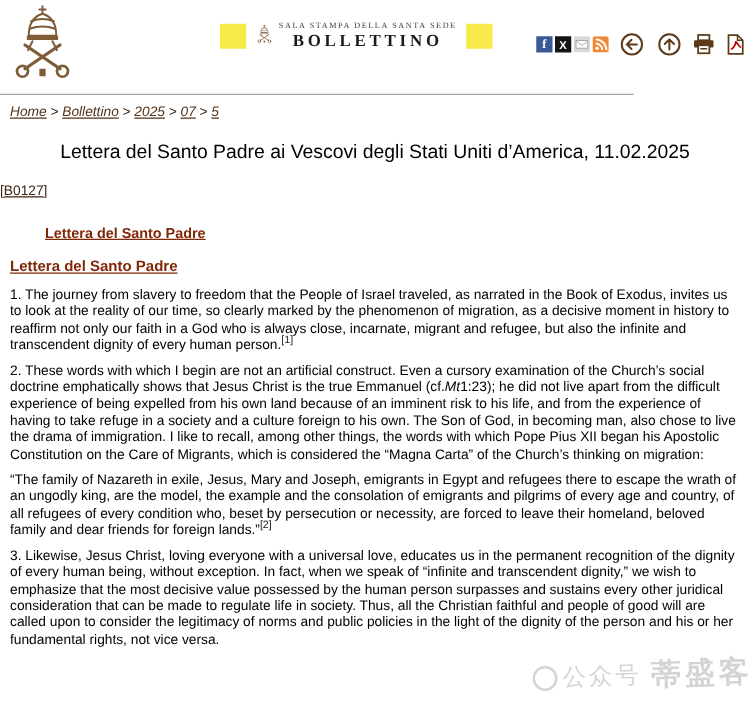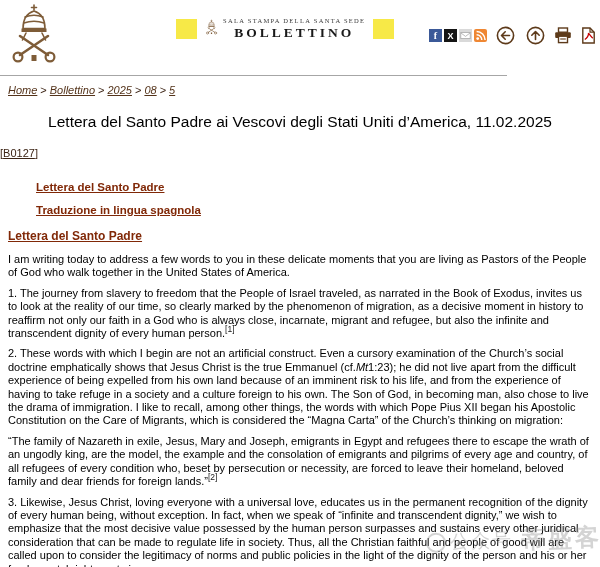--- a/index.html
+++ b/index.html
@@ -165,36 +165,34 @@
           <path d="M9 1 v4.2 h4.2" fill="none" stroke="#5d3a1a" stroke-width="1.2"></path>
           <path d="M3.8 12.5 c2.2-1.2 4.2-4.4 3.6-6.4 c2 2.2 3.2 4.4 4.4 5" fill="none" stroke="#c40000" stroke-width="1.3"></path>
         </svg>
     </span>
   </div>
 </div>
 
 <div class="rule"></div>
 
 <div class="breadcrumb">
-  <a>Home</a><span class="crumb-sep">&gt;</span><a>Bollettino</a><span class="crumb-sep">&gt;</span><a>2025</a><span class="crumb-sep">&gt;</span><a>08</a><span class="crumb-sep">&gt;</span><a>5</a>
+  <a>Home</a><span class="crumb-sep">&gt;</span><a>Bollettino</a><span class="crumb-sep">&gt;</span><a>2025</a><span class="crumb-sep">&gt;</span><a>07</a><span class="crumb-sep">&gt;</span><a>5</a>
 </div>
 
 <div class="doc-title">Lettera del Santo Padre ai Vescovi degli Stati Uniti d’America, 11.02.2025</div>
 
 <div class="doc-code"><span>[</span><a>B0127</a><span>]</span></div>
 
 <div class="doc-links">
   <div class="lnk-row"><a>Lettera del Santo Padre</a></div>
-  <div class="lnk-row"><a>Traduzione in lingua spagnola</a></div>
 </div>
 
 <div class="section-heading">Lettera del Santo Padre</div>
 
 <div class="letter">
-  <p><span>I am writing today to address a few words to you in these delicate moments that you are living as Pastors of the People of God who walk together in the United States of America.</span></p>
   <p><span>1. The journey from slavery to freedom that the People of Israel traveled, as narrated in the Book of Exodus, invites us to look at the reality of our time, so clearly marked by the phenomenon of migration, as a decisive moment in history to reaffirm not only our faith in a God who is always close, incarnate, migrant and refugee, but also the infinite and transcendent dignity of every human person.</span><sup><a>[1]</a></sup></p>
   <p><span>2. These words with which I begin are not an artificial construct. Even a cursory examination of the Church’s social doctrine emphatically shows that Jesus Christ is the true Emmanuel (cf.</span><i>Mt</i><span>1:23); he did not live apart from the difficult experience of being expelled from his own land because of an imminent risk to his life, and from the experience of having to take refuge in a society and a culture foreign to his own. The Son of God, in becoming man, also chose to live the drama of immigration. I like to recall, among other things, the words with which Pope Pius XII began his Apostolic Constitution on the Care of Migrants, which is considered the “Magna Carta” of the Church’s thinking on migration:</span></p>
   <p><span>“The family of Nazareth in exile, Jesus, Mary and Joseph, emigrants in Egypt and refugees there to escape the wrath of an ungodly king, are the model, the example and the consolation of emigrants and pilgrims of every age and country, of all refugees of every condition who, beset by persecution or necessity, are forced to leave their homeland, beloved family and dear friends for foreign lands.”</span><sup><a>[2]</a></sup></p>
   <p><span>3. Likewise, Jesus Christ, loving everyone with a universal love, educates us in the permanent recognition of the dignity of every human being, without exception. In fact, when we speak of “infinite and transcendent dignity,” we wish to emphasize that the most decisive value possessed by the human person surpasses and sustains every other juridical consideration that can be made to regulate life in society. Thus, all the Christian faithful and people of good will are called upon to consider the legitimacy of norms and public policies in the light of the dignity of the person and his or her fundamental rights, not vice versa.</span></p>
 </div>
 
 <div class="watermark">
   <span class="wm-ring"></span>
   <span class="wm-label">公众号</span>
   <span class="wm-name">蒂盛客</span>

